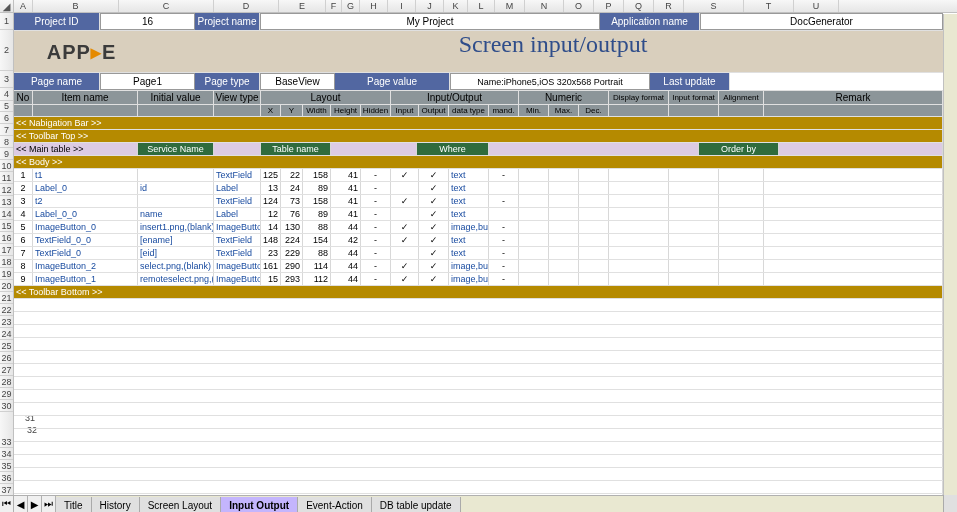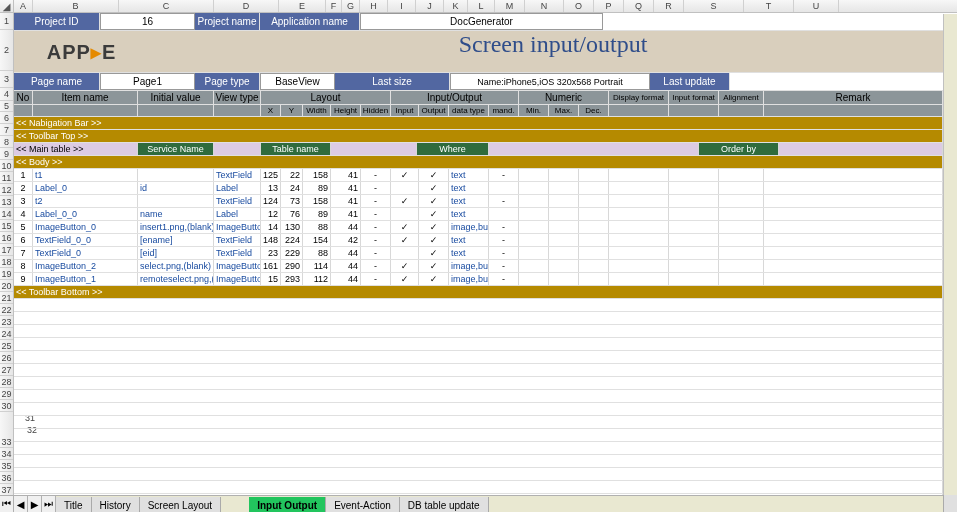--- a/index.html
+++ b/index.html
@@ -34,21 +34,21 @@
 
   .data-row { height: 13px; font-size: 9px; }
   .data-row .cell { border-right:1px solid #d8d8d8; border-bottom:0; }
   .num { justify-content: flex-end; }
   .ctr { justify-content: center; }
   .blue-link { color: #1a4ca0; }
 
   .sheet-tabs { position: absolute; bottom: 0; left:0; right:0; height: 17px; display: flex; background: #e9e8d1; border-top: 1px solid #b0b0b0; font-size: 10px; align-items: stretch; }
   .nav-btn { width: 14px; display:flex; align-items:center; justify-content:center; border-right:1px solid #b0b0b0; background:#f0f0f0; cursor:pointer; }
   .tab { padding: 1px 8px 0; border-right: 1px solid #aaa; background: #e0e0e0; display:flex; align-items:center; cursor:pointer; position:relative; top:1px;}
-  .tab.active { background: #22c55e; border-bottom: 1px solid #fff; font-weight:700;margin-left:28px; }
+  .tab.active { background: #c4b5fd; border-bottom: 1px solid #fff; font-weight:700; }
   .tab::before { content:""; display:inline-block; width:0; height:0; }
 
   .scroll-right { position:absolute; bottom:0; right:0; width:14px; height:17px; background:#e0e0e0; border-left:1px solid #aaa;}
   .scroll-rt { position:absolute; top:14px; right:0; width:14px; bottom:17px; background:#e9e8d1; border-left:1px solid #c0c0c0;}
 </style>
 </head>
 <body>
 
 <div class="col-headers">
   <div class="colhdr-gutter">◢</div>
@@ -118,37 +118,38 @@
       <div class="rownum" style="height: 12px;">37</div>
       <div class="rownum" style="height: 12px;">38</div>
       <div class="rownum" style="height: 12px;">39</div>
     </div>
   <div class="content" id="content">
 
     <div class="row meta-row">
       <div class="cell meta-label" style="width:86px">Project ID</div>
       <div class="cell meta-value" style="width:95px">16</div>
       <div class="cell meta-label" style="width:65px">Project name</div>
+      <div class="cell meta-value" style="width:340px">My Project</div>
       <div class="cell meta-label" style="width:100px">Application name</div>
       <div class="cell meta-value" style="width:243px">DocGenerator</div>
     </div>
 
     <div class="row title-row">
       <div class="logo-box">
         <span class="logo-text"><span>APP</span><span class="orange">▸</span><span>E</span></span>
       </div>
       <div class="title-text">Screen input/output</div>
     </div>
 
     <div class="row meta-row">
       <div class="cell meta-label" style="width:86px">Page name</div>
       <div class="cell meta-value" style="width:95px">Page1</div>
       <div class="cell meta-label" style="width:65px">Page type</div>
       <div class="cell meta-value" style="width:75px">BaseView</div>
-      <div class="cell meta-label" style="width:115px">Last size</div>
+      <div class="cell meta-label" style="width:115px">Page value</div>
       <div class="cell meta-value" style="width:200px;font-size:9px">Name:iPhone5,iOS 320x568 Portrait</div>
       <div class="cell meta-label" style="width:80px">Last update</div>
     </div>
 
     <div class="row" style="height:14px">
       <div class="cell gray-hdr ctr" style="width:19px">No</div>
       <div class="cell gray-hdr ctr" style="width:105px">Item name</div>
       <div class="cell gray-hdr ctr" style="width:76px">Initial value</div>
       <div class="cell gray-hdr ctr" style="width:47px">View type</div>
       <div class="cell gray-hdr ctr" style="width:130px">Layout</div>

